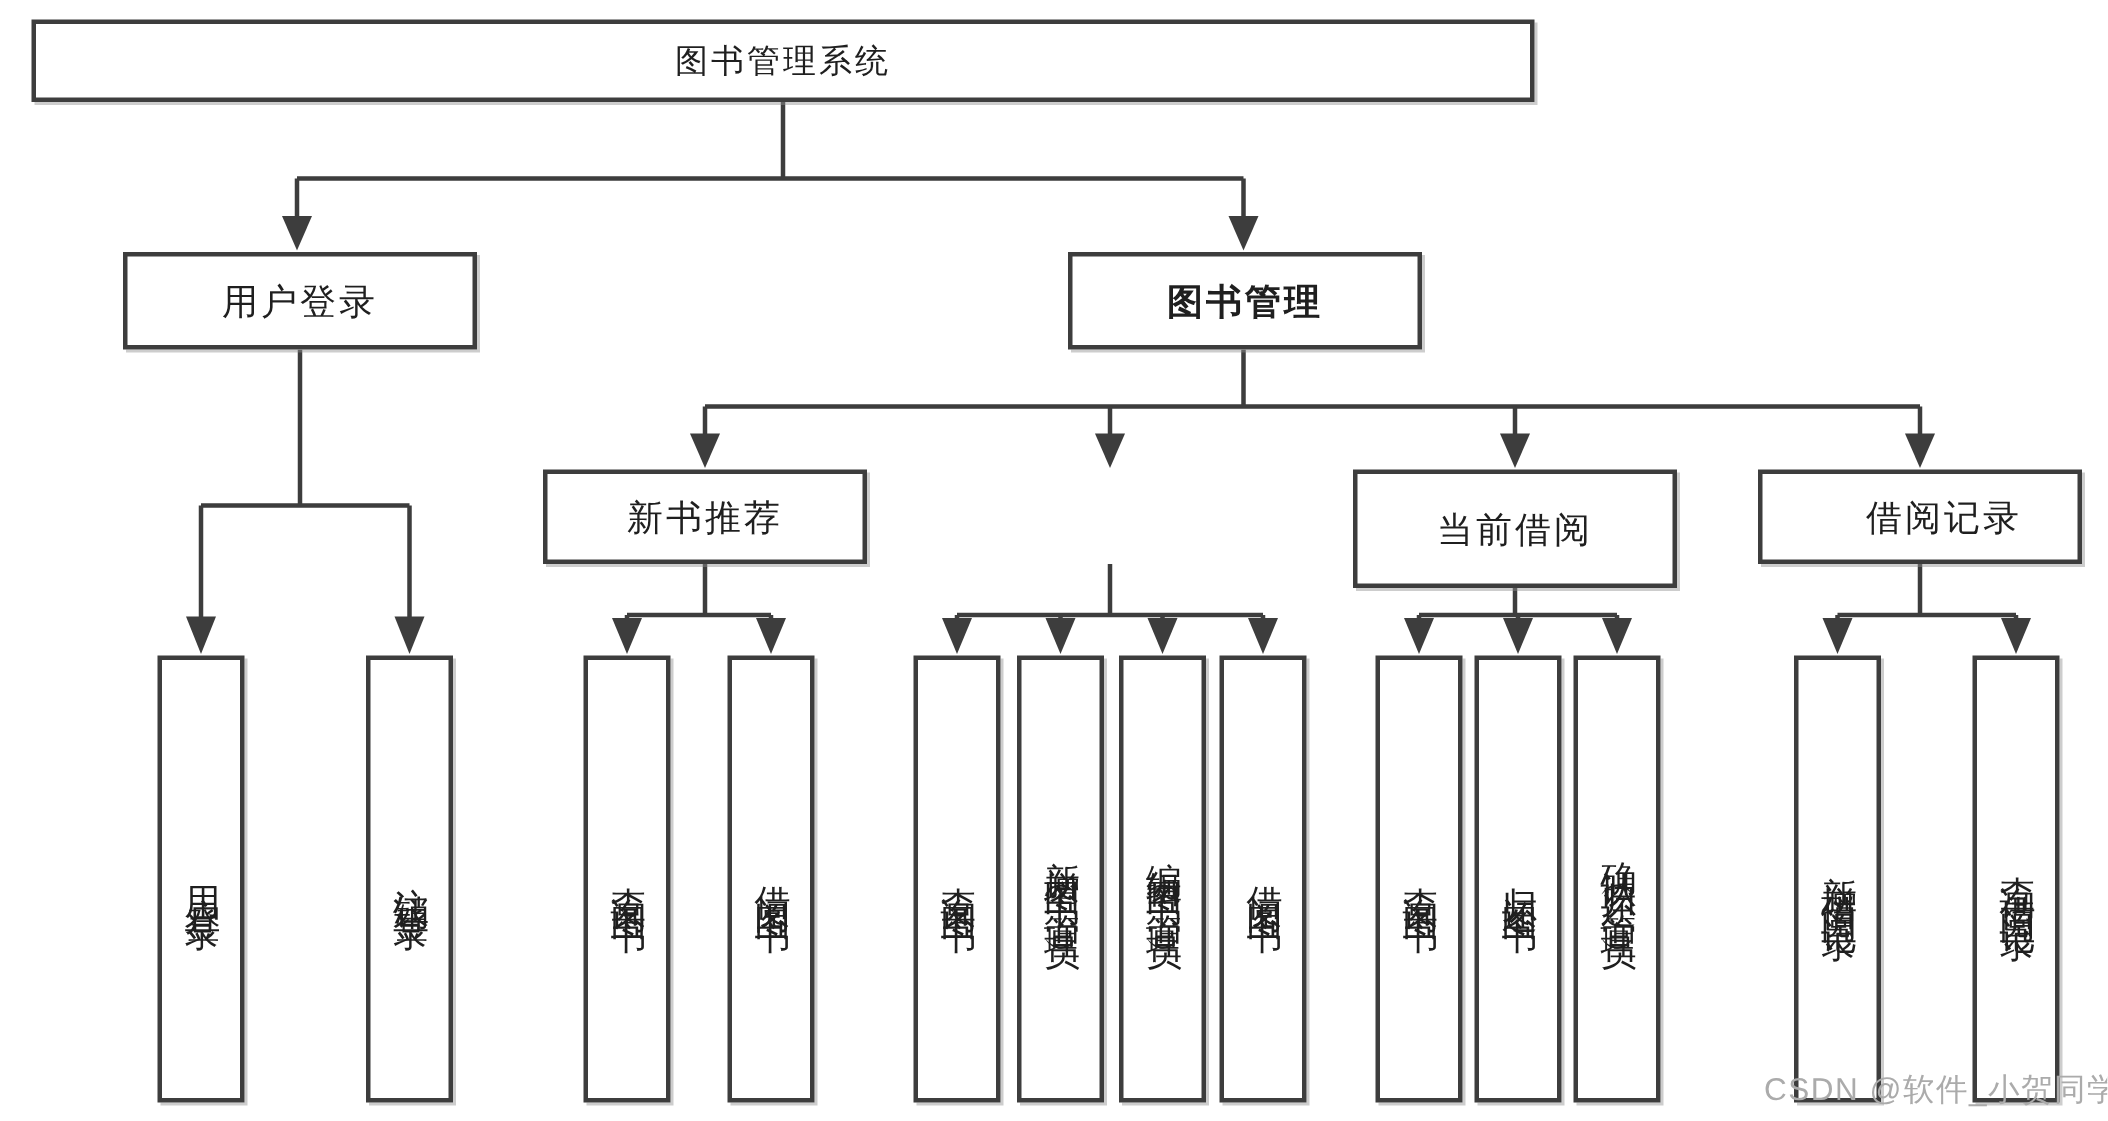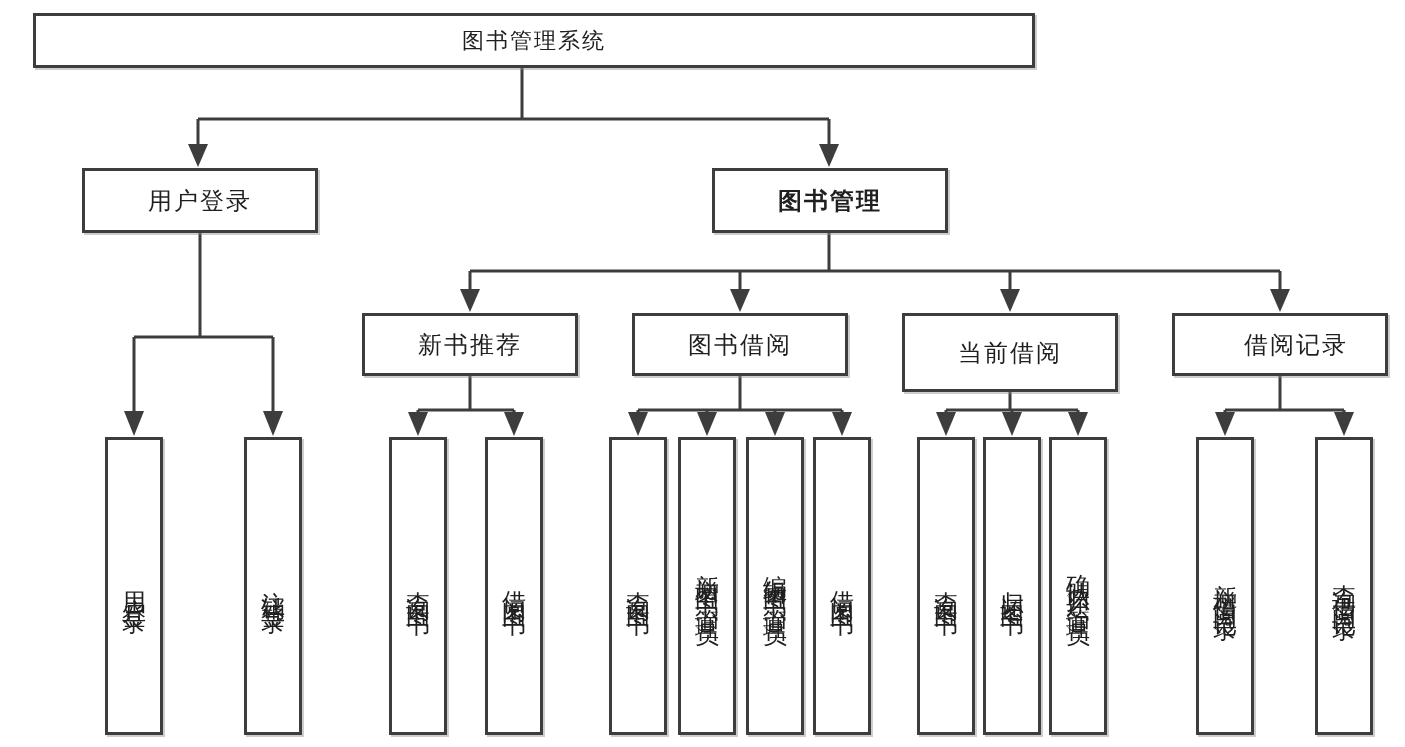--- a/index.html
+++ b/index.html
@@ -28,21 +28,21 @@
     border: 3px solid #3d3d3d;
     box-shadow: 2px 2px 0 rgba(145,145,145,0.45);
     display: flex;
     align-items: center;
     justify-content: center;
     color: #1f1f1f;
     font-size: 24px;
     letter-spacing: 2px;
     white-space: nowrap;
   }
-  .node.root-node { font-size: 22px; margin-left: 12px; }
+  .node.root-node { font-size: 22px; }
   .node.leaf {
     writing-mode: vertical-rl;
     text-orientation: mixed;
     font-size: 24px;
     letter-spacing: 7px;
     line-height: 1;
     white-space: normal;
   }
   .node span { display: inline-block; }
   .watermark {
@@ -111,23 +111,20 @@
   <div class="node" style="left:82px; top:168px; width:236px; height:65px;">
     <span>用户登录</span>
   </div>
   <div class="node" style="left:712px; top:168px; width:236px; height:65px;font-weight:bold;">
     <span>图书管理</span>
   </div>
 
   <div class="node" style="left:362px; top:313px; width:216px; height:63px;">
     <span>新书推荐</span>
   </div>
-  <div class="node" style="left:632px; top:313px; width:216px; height:63px;">
-    <span>图书借阅</span>
-  </div>
   <div class="node" style="left:902px; top:313px; width:216px; height:79px;">
     <span>当前借阅</span>
   </div>
   <div class="node" style="left:1172px; top:313px; width:216px; height:63px;padding-left:32px;">
     <span>借阅记录</span>
   </div>
 
   <div class="node leaf" style="left:105px; top:437px; width:58px; height:298px;">
     <span>用户登录</span>
   </div>
@@ -165,14 +162,15 @@
     <span>确认归还（管理员）</span>
   </div>
 
   <div class="node leaf" style="left:1196px; top:437px; width:58px; height:298px;">
     <span>新增借阅记录</span>
   </div>
   <div class="node leaf" style="left:1315px; top:437px; width:58px; height:298px;">
     <span>查询借阅记录</span>
   </div>
 
+  <div class="watermark">CSDN @软件_小贺同学</div>
 
 </div>
 
 </body></html>

